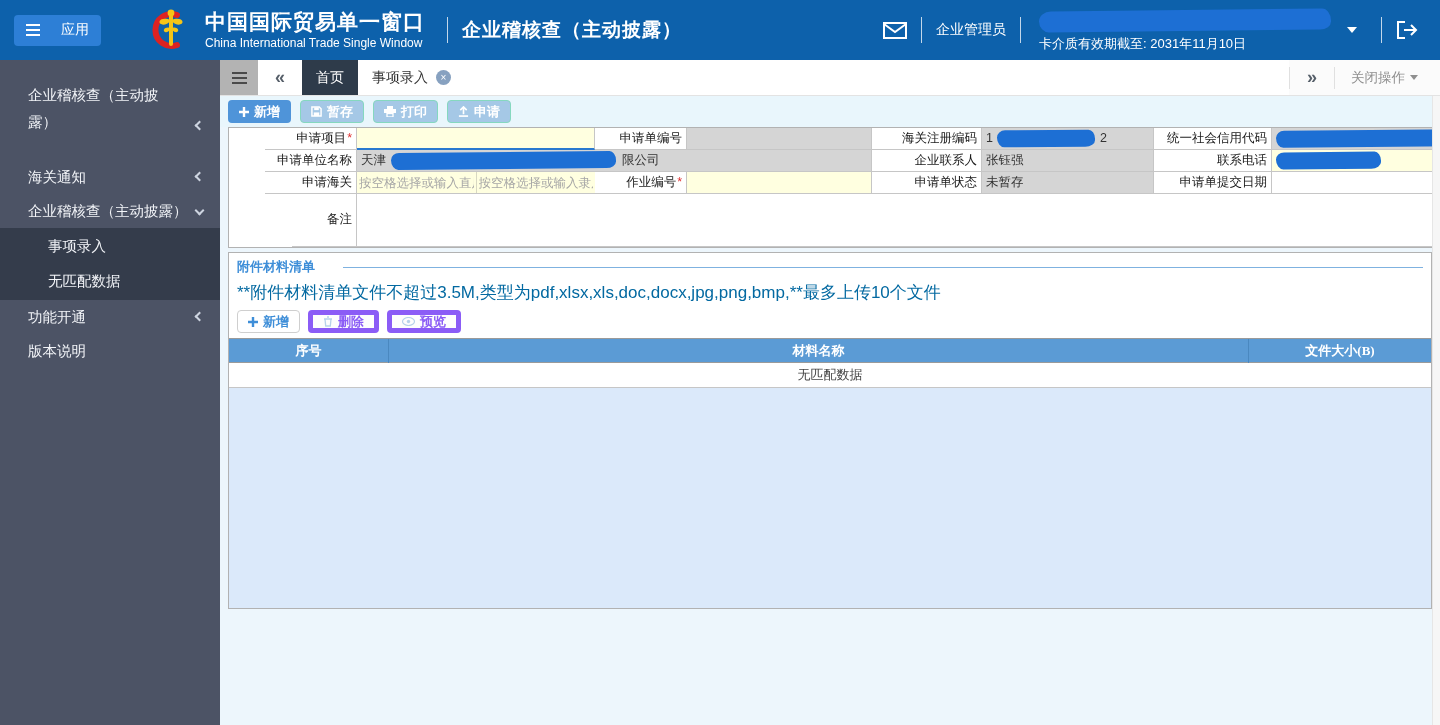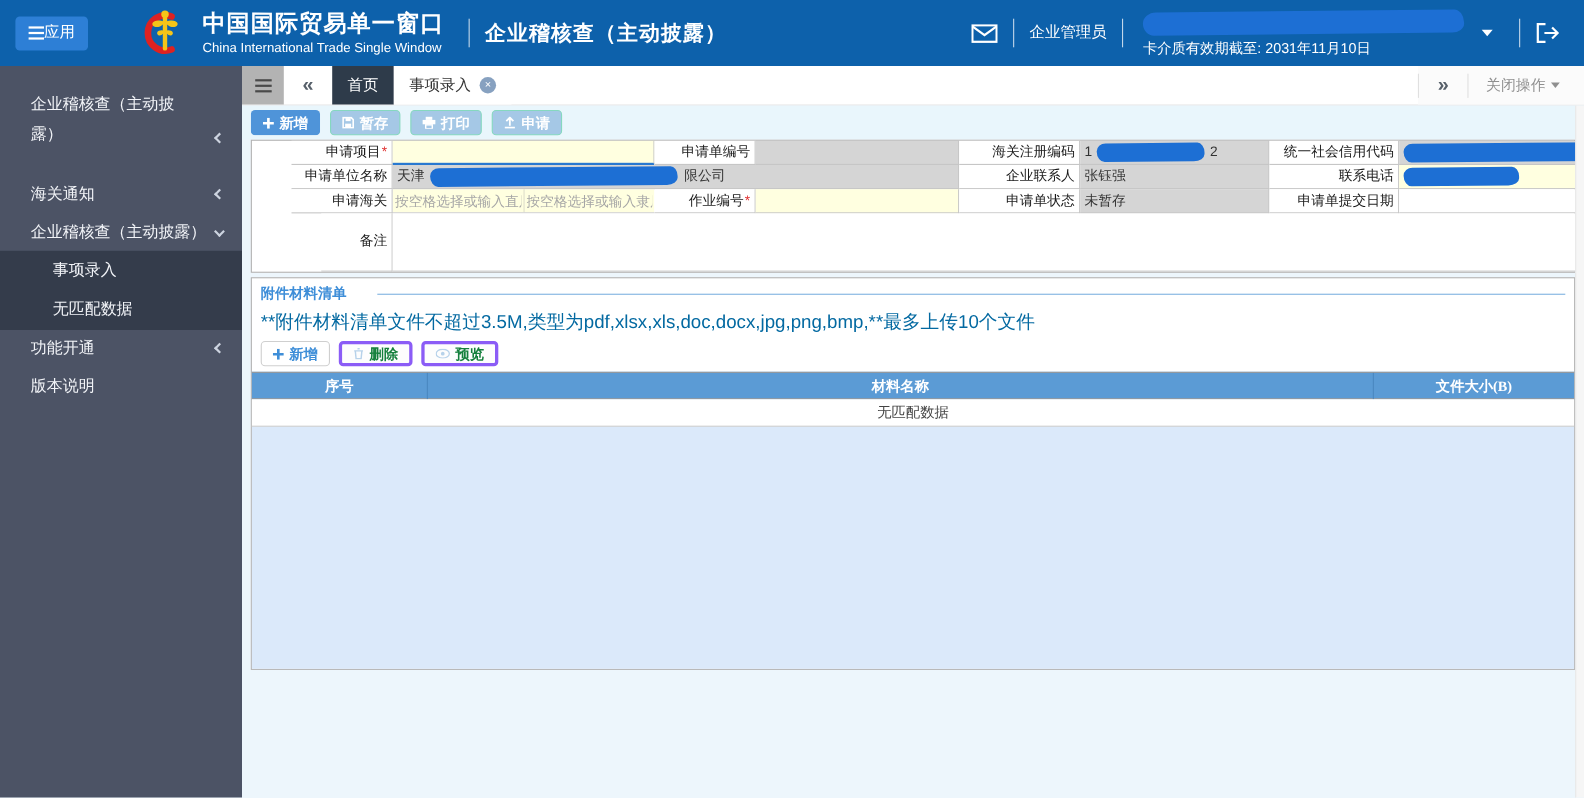--- a/index.html
+++ b/index.html
@@ -3,21 +3,21 @@
 <meta charset="utf-8">
 <style>
   * { margin:0; padding:0; box-sizing:border-box; }
   html,body { width:1440px; height:725px; overflow:hidden;
     font-family:"Liberation Sans","DejaVu Sans",sans-serif; background:#edf6fc; }
 
   
   .header { position:absolute; left:0; top:0; width:1440px; height:60px;
     background:#0d61ab; display:flex; align-items:center; color:#fff; }
   .apps-btn { margin-left:14px; background:#2d7fd6; border-radius:4px; height:31px;
-    padding:0 12px; display:flex; align-items:center; gap:0; font-size:14px; cursor:pointer; }
+    padding:0 12px; display:flex; align-items:center; gap:21px; font-size:14px; cursor:pointer; }
   .burger { display:flex; flex-direction:column; gap:3px; }
   .burger i { display:block; width:14px; height:2px; background:#fff; }
   .logo { margin-left:46px; width:48px; height:48px; flex:0 0 auto; }
   .brand { margin-left:10px; line-height:1.2; }
   .brand-title { font-size:21px; font-weight:bold; letter-spacing:1px; }
   .brand-sub { font-size:12px; margin-top:2px; }
   .vsep { width:1px; height:26px; background:rgba(255,255,255,.75); margin:0 14px; }
   .module-title { font-size:19px; font-weight:bold; letter-spacing:1px; }
   .header-right { margin-left:auto; display:flex; align-items:center; }
   .role { font-size:14px; }
@@ -109,21 +109,21 @@
 
   
   .attach { margin-top:4px; width:1204px; height:357px; border:1px solid #b2b2b2;
     background:#fff; display:flex; flex-direction:column; }
   .at-head { display:flex; align-items:center; padding:5px 8px 2px 8px; }
   .at-title { color:#3e8ed8; font-size:13px; font-weight:bold; white-space:nowrap; }
   .at-line { flex:1; height:1px; background:#7fb2e0; margin-left:28px; }
   .at-hint { font-size:17px; color:#0369a1; padding:3px 8px 4px 8px; }
   .at-btns { display:flex; gap:8px; padding:2px 8px 5px 8px; }
   .btn.ghost { background:#fff; border:1px solid #cfcfcf; color:#3e8ed8; }
-  .btn.disabled { background:#fdfdfd; border:3px solid #8b5cf6; color:#15803d; cursor:default; }
+  .btn.disabled { background:#fdfdfd; border:5px solid #8b5cf6; color:#8b5cf6; cursor:default; }
   .at-table-head { display:grid; grid-template-columns:160px 1fr 182px; background:#5b9bd5;
     color:#fff; font-size:13px; font-weight:bold; height:25px; align-items:center;
     border-top:1px solid #9a9a9a; border-bottom:1px solid #9a9a9a; }
   .at-table-head > div { text-align:center; border-right:1px solid #4a88c0; line-height:24px;font-family:Liberation Serif, serif; }
   .at-table-head > div:last-child { border-right:none; }
   .at-empty { height:25px; line-height:24px; text-align:center; font-size:13px;
     color:#444; background:#fff; border-bottom:1px solid #c6c6c6; }
   .at-fill { flex:1; background:#dbe9fa; }
 
   .scroll-track { position:absolute; right:0; top:96px; width:8px; height:629px;

